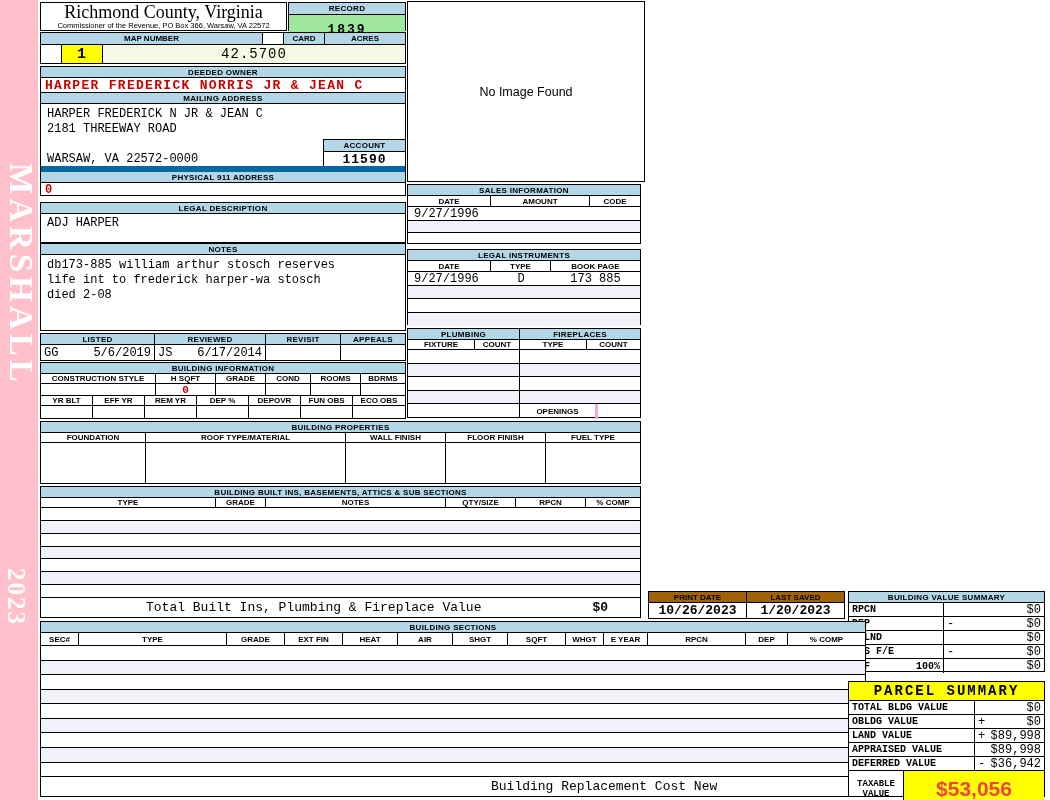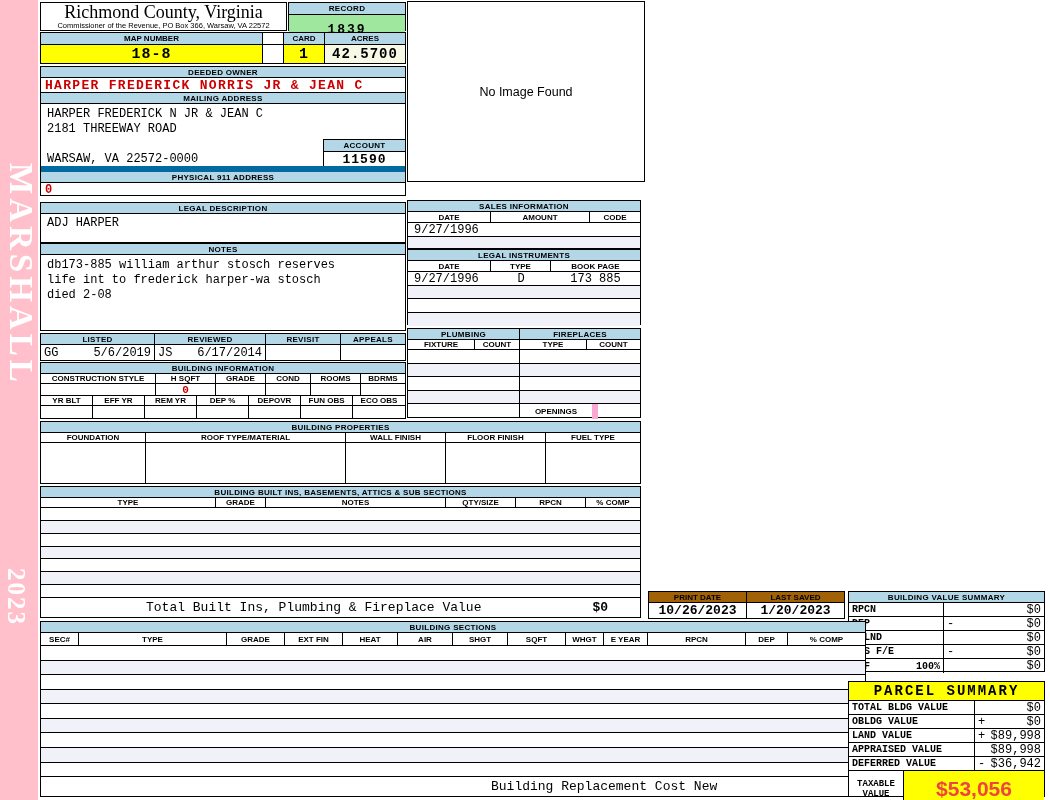--- a/index.html
+++ b/index.html
@@ -108,39 +108,39 @@
   .bins-total { height:19px; display:flex; align-items:center; justify-content:space-between; font-size:13px; }
   .bins-total .lbl { padding-left:105px; }
   .bins-total .val { padding-right:32px; font-weight:bold; }
   .bt1{width:175px;} .bt2{width:50px;} .bt3{width:180px;} .bt4{width:70px;} .bt5{width:70px;} .bt6{flex:1;}
 
   
   .img-box { left:407px; top:1px; width:238px; height:181px; display:flex; align-items:center; justify-content:center;
              font-size:12.5px; color:#000; }
 
   
-  .sales-t { left:407px; top:200px; width:234px; height:60px; }
+  .sales-t { left:407px; top:184px; width:234px; height:60px; }
   .sales-t .band, .linst-t .band, .plumb-t .band, .fire-t .band { height:11px; }
   .sales-t .colrow, .linst-t .colrow { height:11px; background:#fff; }
   .s1{width:83px;} .s2{width:99px;} .s3{flex:1;}
   .l1{width:83px;} .l2{width:60px;} .l3{flex:1;}
   .drow { display:flex; align-items:center; font-size:12px; border-bottom:1px solid #000; }
   .drow:last-child { border-bottom:none; }
   .linst-t { left:407px; top:249px; width:234px; height:76px; }
 
   
   .plumb-t { left:407px; top:328px; width:113px; height:90px; }
   .fire-t  { left:519px; top:328px; width:122px; height:90px; }
   .plumb-t .colrow, .fire-t .colrow { height:10px; }
   .p1{width:67px;} .p2{flex:1;}
   .prow { border-bottom:1px solid #000; }
   .prow:last-child { border-bottom:none; }
   .h14{height:14px;} .h13{height:13px;} .h12{height:12px;} .h15{height:15px;}
   .openings-row { display:flex; height:15px; }
-  .openings-row > div:first-child { width:78px; border-right:6px solid #f9a8d4; display:flex; align-items:center;
+  .openings-row > div:first-child { width:78px; border-right:3px solid #f9a8d4; display:flex; align-items:center;
        justify-content:center; font:bold 8px "Liberation Sans",sans-serif;text-align:right; }
 
   
   .print-t { left:648px; top:591px; width:197px; height:28px; }
   .print-t .colrow { height:11px; }
   .print-t .colrow > div { background:#a16207; }
   .print-vals { display:flex; height:15px; }
   .print-vals > div { flex:1; border-right:1px solid #000; display:flex; align-items:center; justify-content:center;
                       font-weight:bold; font-size:13px; }
   .print-vals > div:last-child { border-right:none; }
@@ -197,24 +197,23 @@
 </div>
 
 <div class="abs box map-t">
   <div class="hrow">
     <div class="hcell w222">MAP NUMBER</div>
     <div class="wcell w21"></div>
     <div class="hcell w41">CARD</div>
     <div class="hcell w82">ACRES</div>
   </div>
   <div class="vrow">
-    <div class="yel w222 mono bigmono">18-8</div>
     <div class="wcell w21"></div>
     <div class="yel w41 mono bigmono">1</div>
-    <div class="cream w82 mono" style="font-weight:bold;font-size:14px;letter-spacing:1px;">42.5700</div>
+    <div class="cream w82 mono" style="font-weight:normal;font-size:14px;letter-spacing:1px;">42.5700</div>
   </div>
 </div>
 
 <div class="abs box owner-t">
   <div class="band">DEEDED OWNER</div>
   <div class="owner-line mono red">HARPER FREDERICK NORRIS JR &amp; JEAN C</div>
   <div class="band">MAILING ADDRESS</div>
   <div class="mail-box mono">
     <div>HARPER FREDERICK N JR &amp; JEAN C</div>
     <div>2181 THREEWAY ROAD</div>

